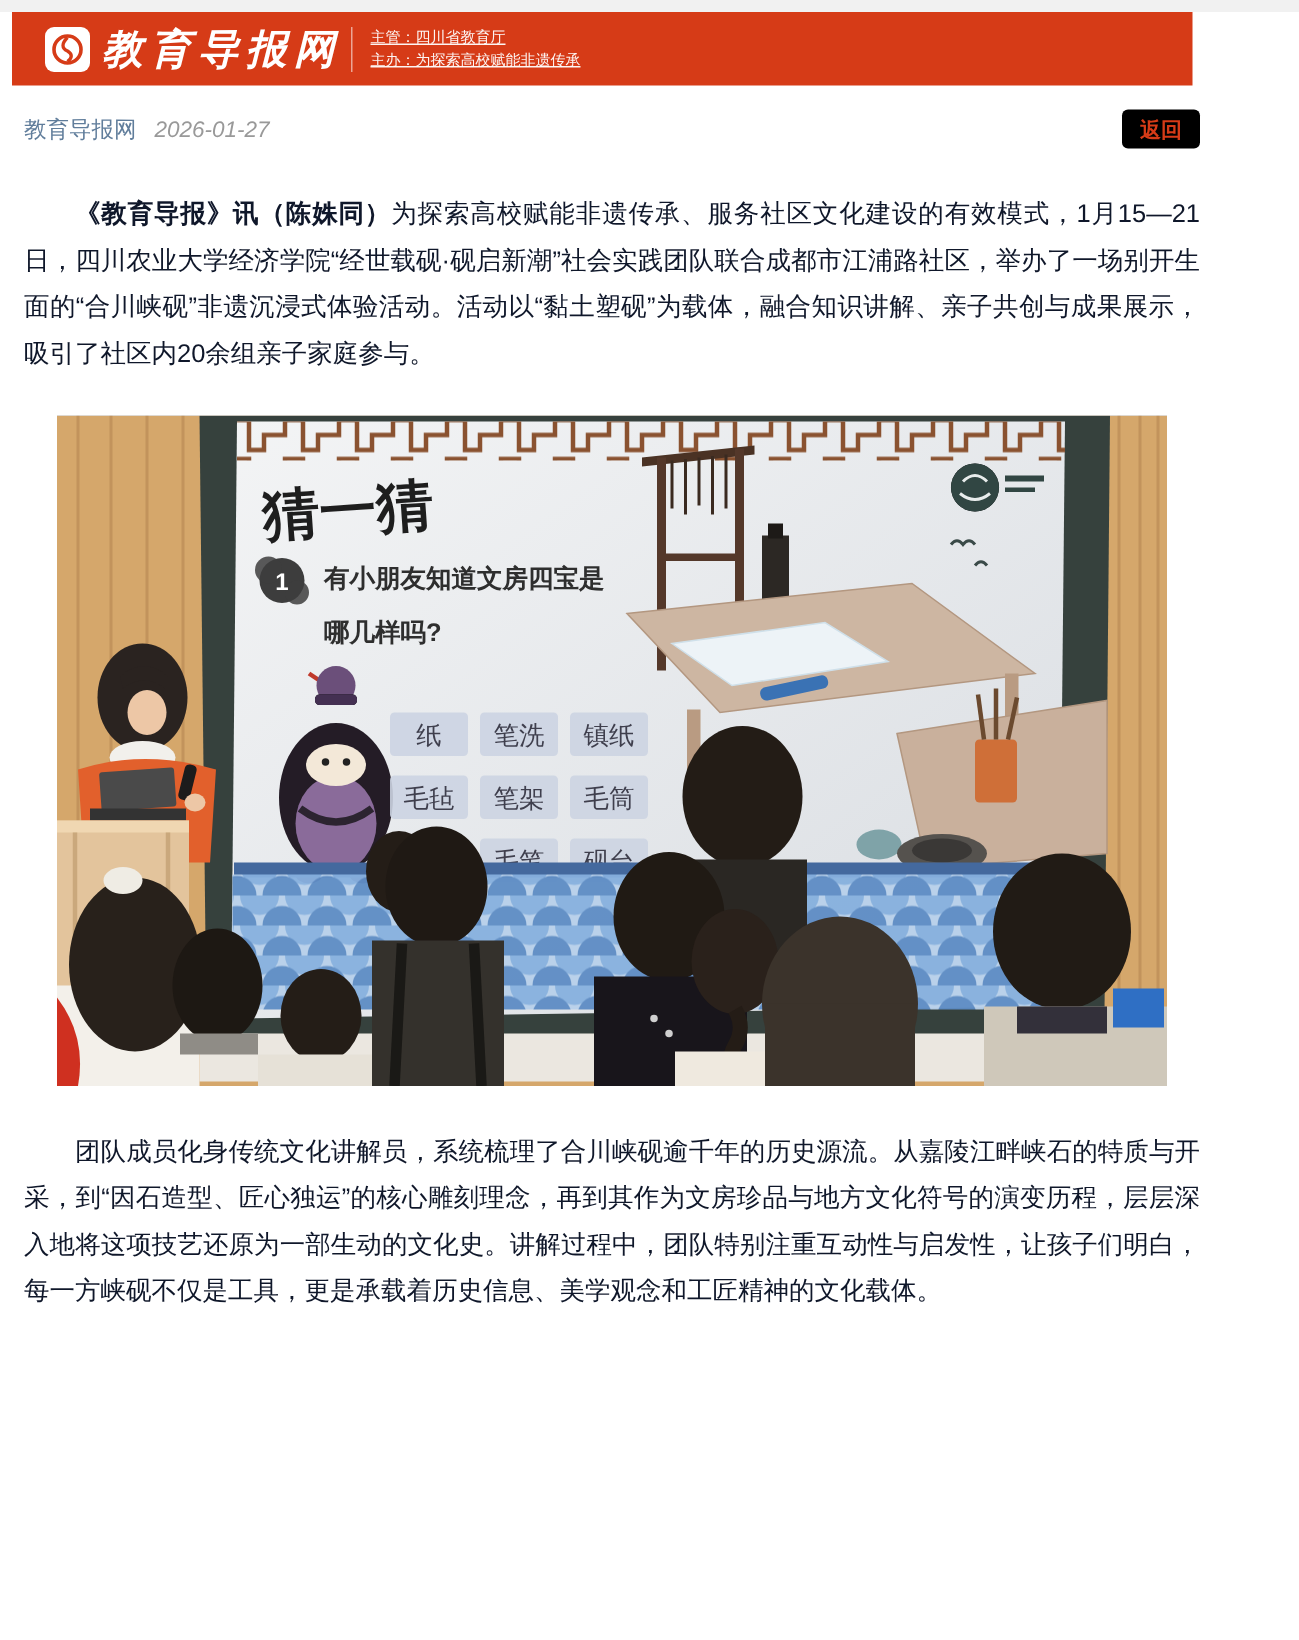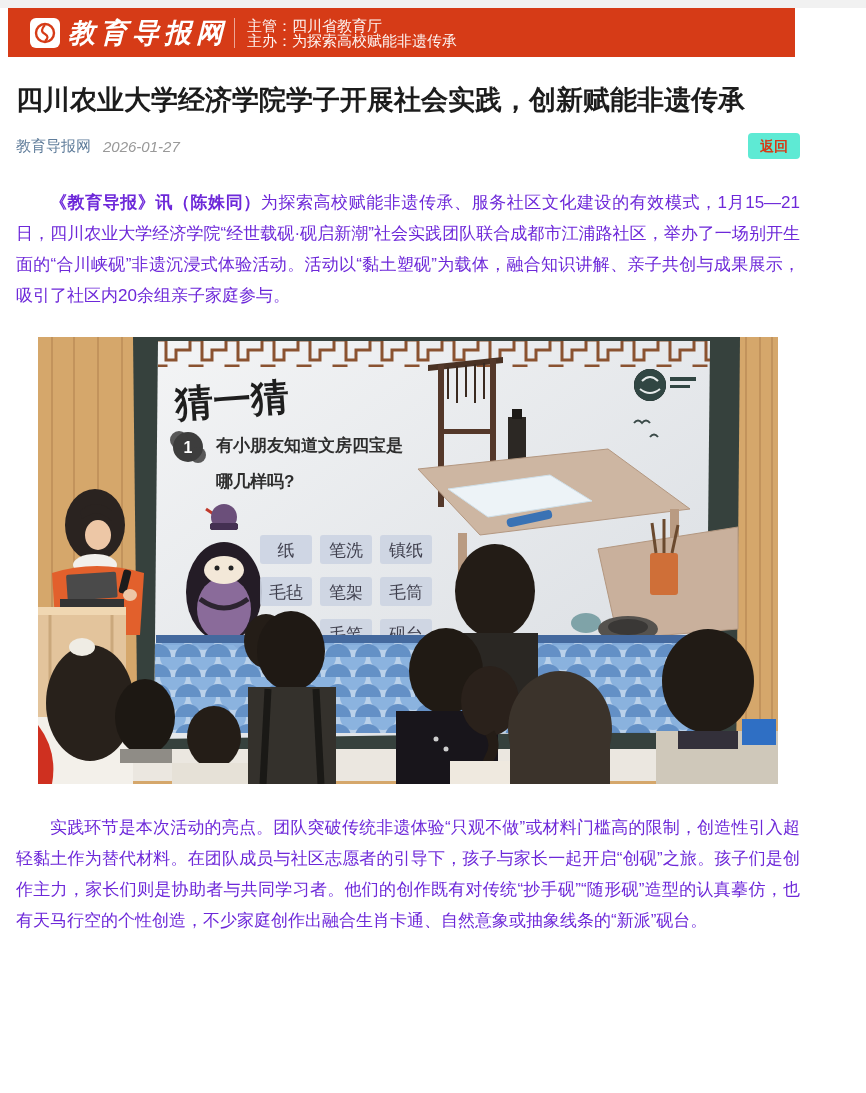--- a/index.html
+++ b/index.html
@@ -7,31 +7,31 @@
        font-family:"Liberation Sans","DejaVu Sans",sans-serif;color:#333;}
   .top-strip{height:8px;background:#f1f1f1;}
   
   .banner{margin-left:8px;width:787px;height:49px;background:#d63b17;
           display:flex;align-items:center;padding-left:22px;box-sizing:border-box;}
   .seal{width:30px;height:30px;flex:0 0 auto;}
   .logo-text{font-family:"DejaVu Serif","Liberation Serif",serif;font-style:italic;
              font-weight:bold;font-size:27px;color:#fff;letter-spacing:5px;
              margin-left:8px;white-space:nowrap;}
   .banner-divider{width:1px;height:30px;background:rgba(255,255,255,.55);margin:0 12px 0 6px;}
-  .host-lines{font-size:15px;line-height:15px;color:rgba(255,255,255,.95);}
+  .host-lines{font-size:10px;line-height:15px;color:rgba(255,255,255,.95);text-decoration:underline;}
   
   .article{margin-left:16px;width:784px;}
   .title{margin:26px 0 0 0;font-size:27px;line-height:34px;font-weight:bold;color:#1c1c1c;}
   .meta{margin-top:16px;display:flex;align-items:center;font-size:15px;}
   .source{color:#607d9b;}
   .date{color:#999;margin-left:12px;font-style:italic;}
   .spacer{flex:1;}
-  .back-btn{background:#5eead4;color:#d63b17;font-size:14px;font-weight:bold;
+  .back-btn{background:#000000;color:#d63b17;font-size:14px;font-weight:bold;
             padding:6px 12px;border-radius:4px;border:none;cursor:pointer;line-height:1;}
-  .para{margin:28px 0 0 0;font-size:17px;line-height:31px;color:#6d28d9;
+  .para{margin:28px 0 0 0;font-size:17px;line-height:31px;color:#0f172a;
         text-align:justify;text-indent:2em;}
   .para .lead{font-weight:bold;}
   .photo-wrap{width:740px;height:447px;margin:26px auto 0;overflow:hidden;}
   svg text{font-family:"Liberation Sans","DejaVu Sans",sans-serif;}
   .slide-calligraphy{font-family:"DejaVu Serif","Liberation Serif",serif;}
 </style>
 </head>
 <body>
 
 <div class="top-strip"></div>
@@ -44,21 +44,20 @@
   </svg>
   <div class="logo-text">教育导报网</div>
   <div class="banner-divider"></div>
   <div class="host-lines">
     <div>主管：四川省教育厅</div>
     <div>主办：为探索高校赋能非遗传承</div>
   </div>
 </div>
 
 <div class="article">
-  <h1 class="title">四川农业大学经济学院学子开展社会实践，创新赋能非遗传承</h1>
 
   <div class="meta">
     <span class="source">教育导报网</span>
     <span class="date">2026-01-27</span>
     <span class="spacer"></span>
     <button class="back-btn">返回</button>
   </div>
 
   <p class="para"><span class="lead">《教育导报》讯（陈姝同）</span><span>为探索高校赋能非遗传承、服务社区文化建设的有效模式，1月15—21日，四川农业大学经济学院“经世载砚·砚启新潮”社会实践团队联合成都市江浦路社区，举办了一场别开生面的“合川峡砚”非遗沉浸式体验活动。活动以“黏土塑砚”为载体，融合知识讲解、亲子共创与成果展示，吸引了社区内20余组亲子家庭参与。</span></p>
 
@@ -264,14 +263,14 @@
         <ellipse cx="522" cy="392" rx="52" ry="58" fill="#3b332b"></ellipse>
         <rect x="472" y="392" width="100" height="55" fill="#3b332b"></rect>
         <ellipse cx="670" cy="344" rx="46" ry="52" fill="#211b15"></ellipse>
         <rect x="618" y="394" width="122" height="53" fill="#cfc8ba"></rect>
         <rect x="640" y="394" width="60" height="18" fill="#33303a"></rect>
         <rect x="704" y="382" width="34" height="26" fill="#2f6fc4"></rect>
       </g>
     </svg>
   </div>
 
-  <p class="para">实践环节是本次活动的亮点。团队突破传统非遗体验“只观不做”或材料门槛高的限制，创造性引入超轻黏土作为替代材料。在团队成员与社区志愿者的引导下，孩子与家长一起开启“创砚”之旅。孩子们是创作主力，家长们则是协助者与共同学习者。他们的创作既有对传统“抄手砚”“随形砚”造型的认真摹仿，也有天马行空的个性创造，不少家庭创作出融合生肖卡通、自然意象或抽象线条的“新派”砚台。</p>
+  <p class="para">团队成员化身传统文化讲解员，系统梳理了合川峡砚逾千年的历史源流。从嘉陵江畔峡石的特质与开采，到“因石造型、匠心独运”的核心雕刻理念，再到其作为文房珍品与地方文化符号的演变历程，层层深入地将这项技艺还原为一部生动的文化史。讲解过程中，团队特别注重互动性与启发性，让孩子们明白，每一方峡砚不仅是工具，更是承载着历史信息、美学观念和工匠精神的文化载体。</p>
 </div>
 
 </body></html>

